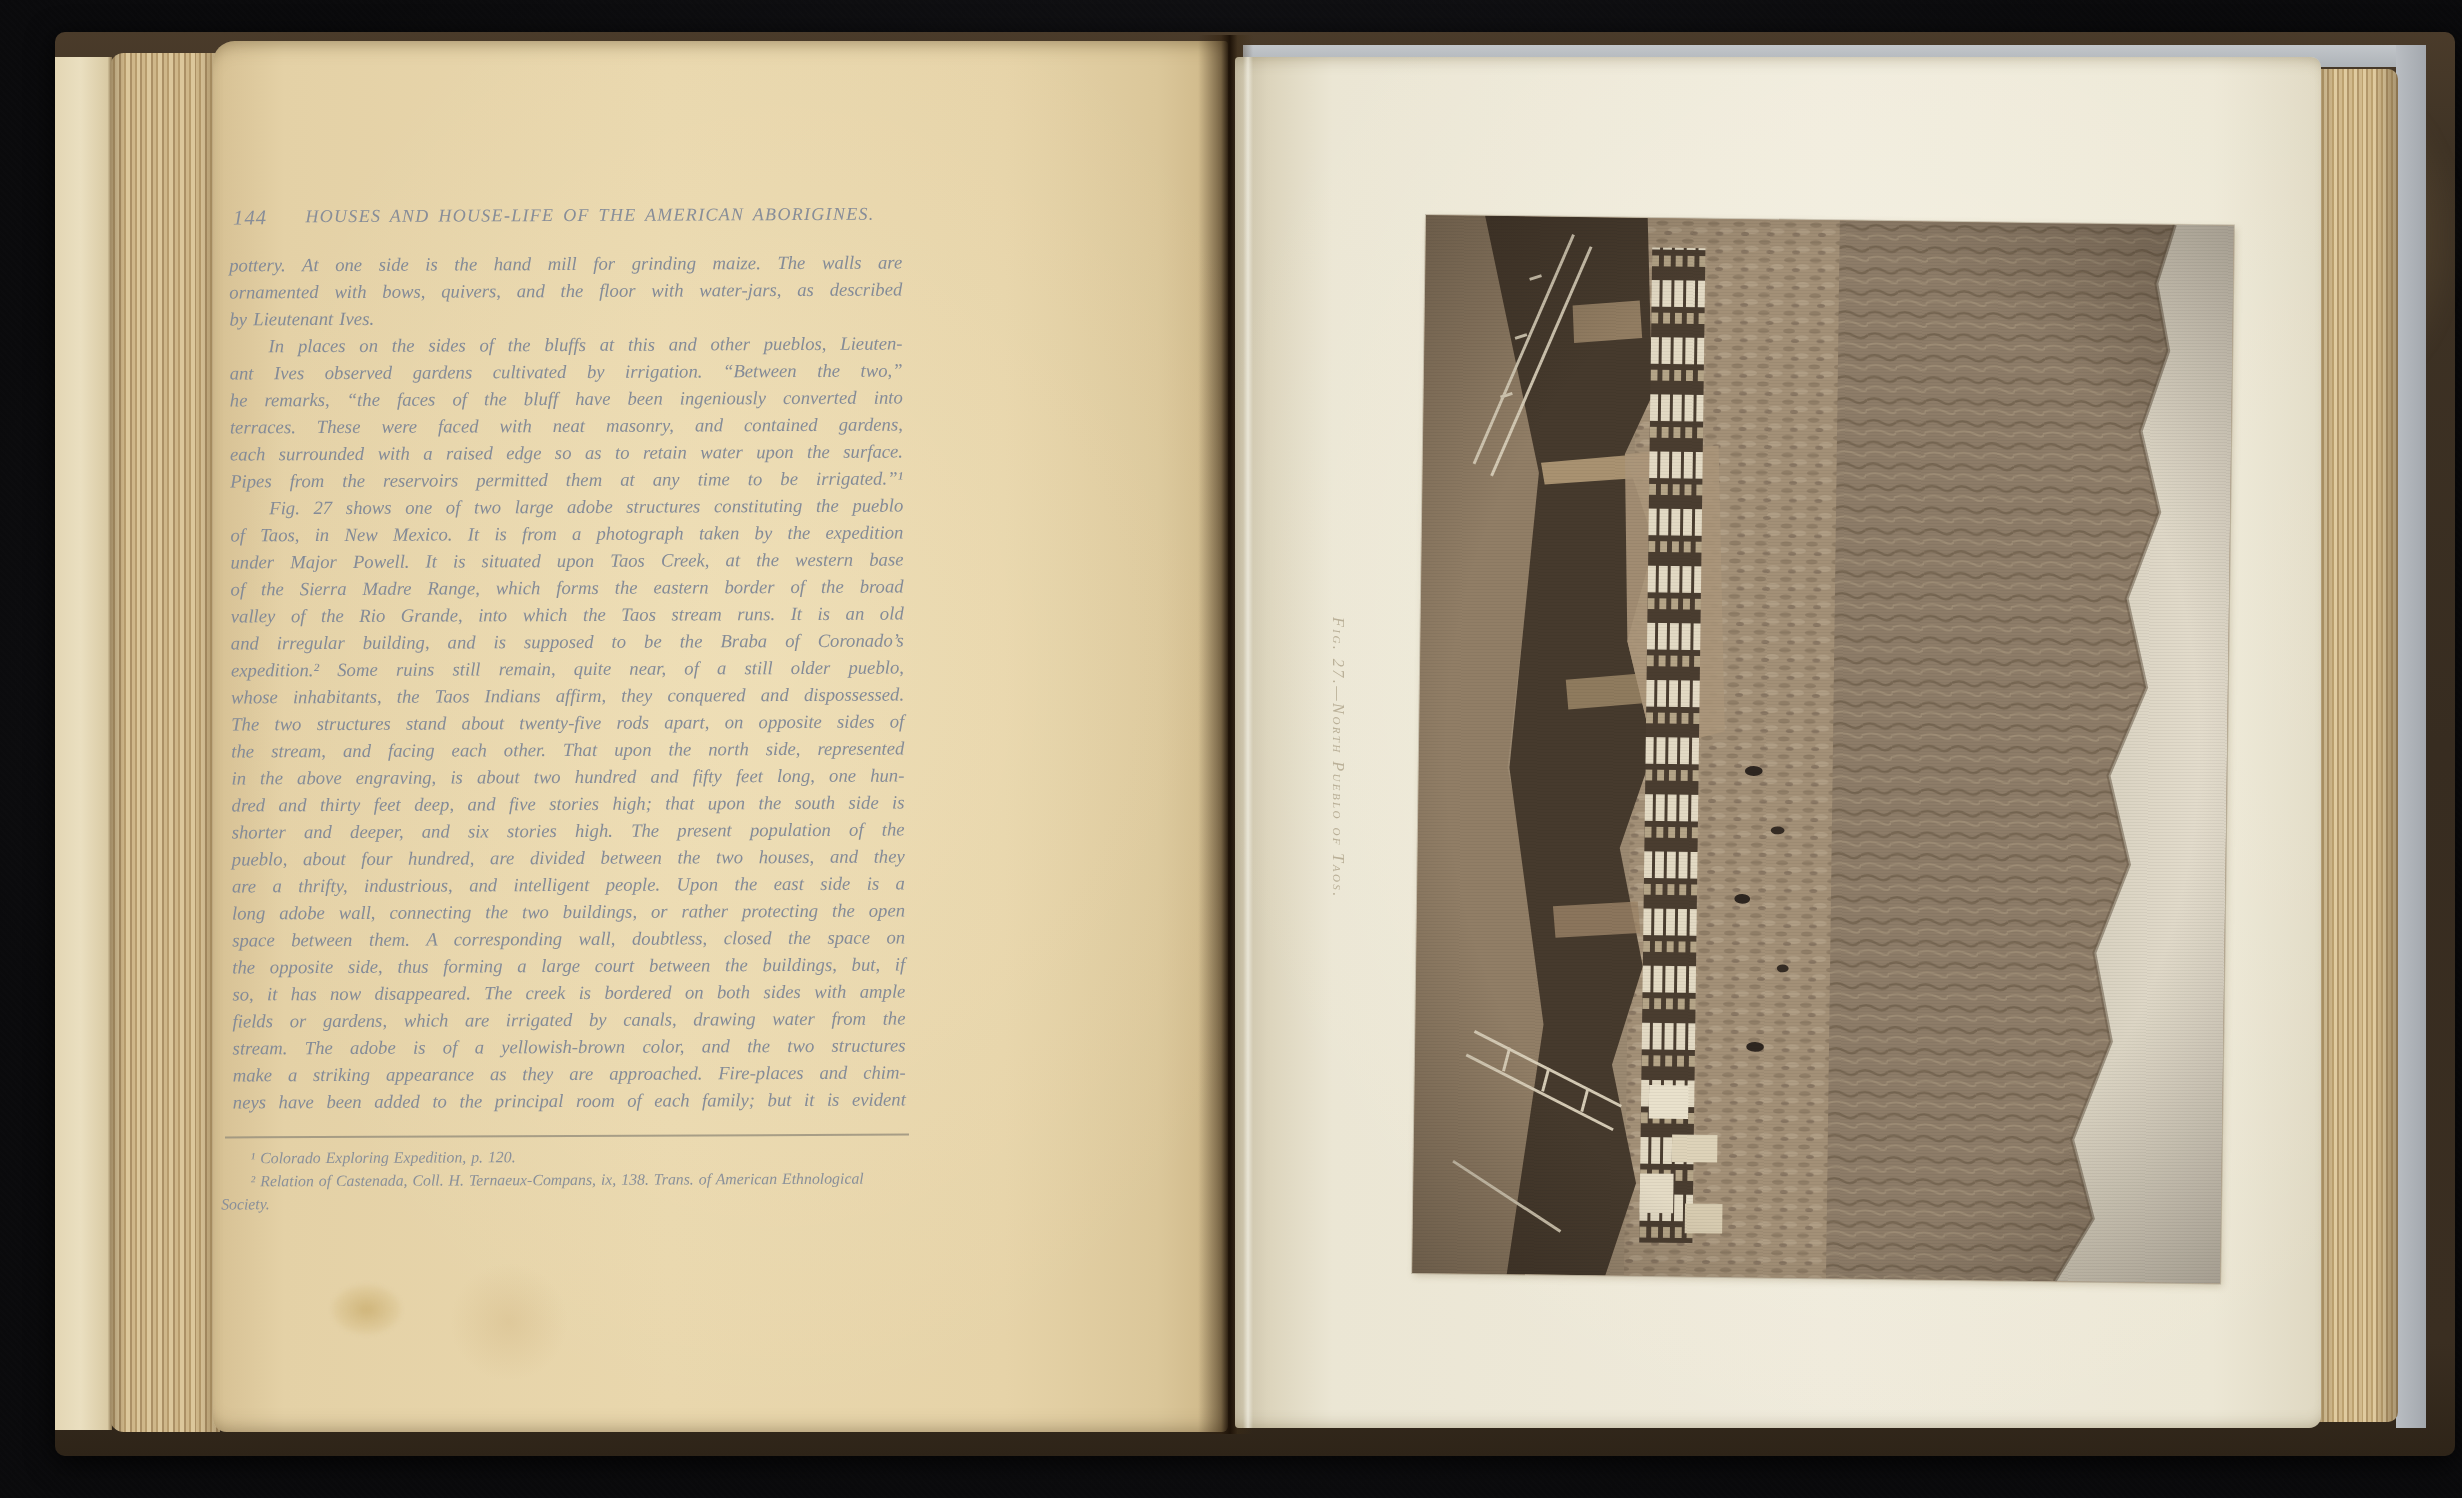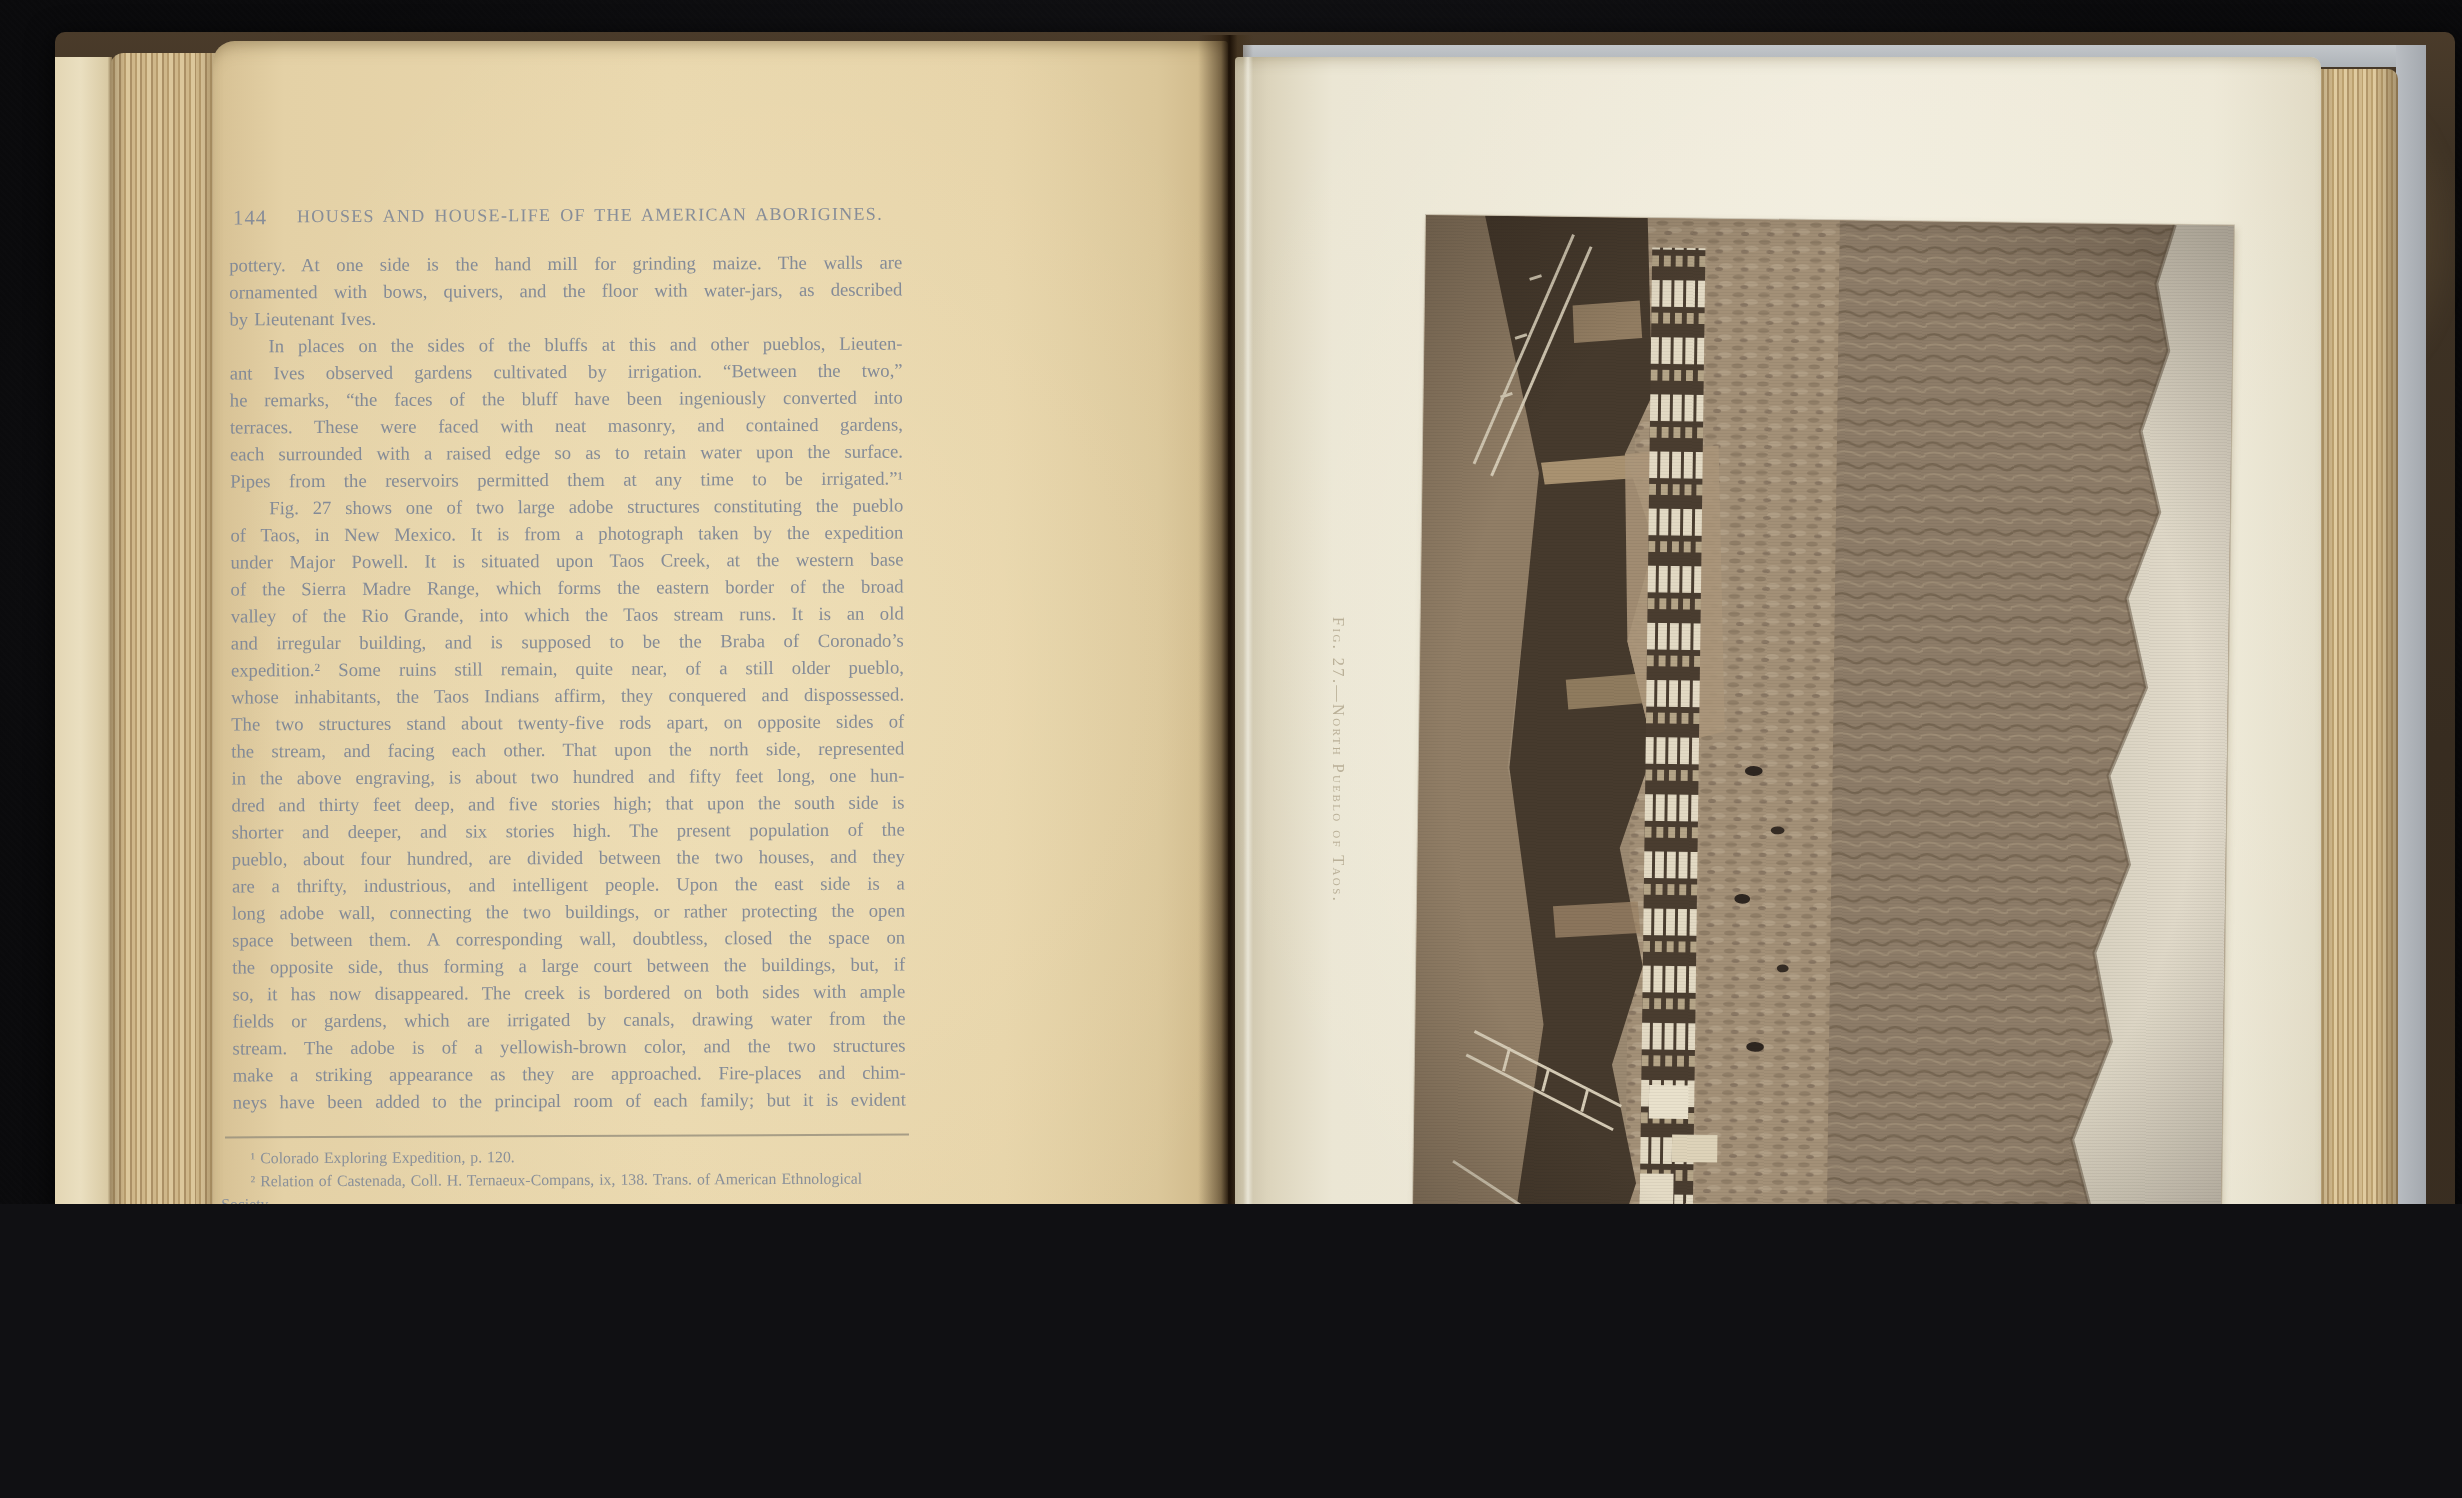--- a/index.html
+++ b/index.html
@@ -1,22 +1,23 @@
 <!DOCTYPE html>
 <html><head>
 <meta charset="utf-8">
 <style>
   html,body{margin:0;padding:0;background:#101013;}
   .stage{
-    position:relative;width:2463px;height:1204px;overflow:hidden;
+    position:relative;width:2463px;height:1498px;overflow:hidden;
     background:
       radial-gradient(ellipse at 50% 45%, rgba(44,44,52,.35), rgba(0,0,0,.55) 75%),
       repeating-linear-gradient(47deg, rgba(255,255,255,.012) 0 2px, transparent 2px 4.9px),
       #17171b;
     font-family:"Liberation Serif","DejaVu Serif",serif;
+    font-style:italic;
   }
   
   .cover{
     position:absolute;left:55px;top:31.5px;width:2400px;height:1424px;border-radius:9.9px;
     background:linear-gradient(180deg,#4a3b2a 0%,#3f3325 8%,#372c20 50%,#3a2e21 92%,#2e2418 100%);
     box-shadow:0 5.9px 27.6px rgba(0,0,0,.8);
   }
   .wear{position:absolute;border-radius:50%;filter:blur(5.9px);}
   .wear-tl{left:227px;top:59px;width:335px;height:59px;background:radial-gradient(ellipse,rgba(128,106,72,.55),transparent 70%);}
   .wear-tr{left:2295px;top:89px;width:167px;height:296px;background:radial-gradient(ellipse,rgba(120,99,66,.5),transparent 70%);}

